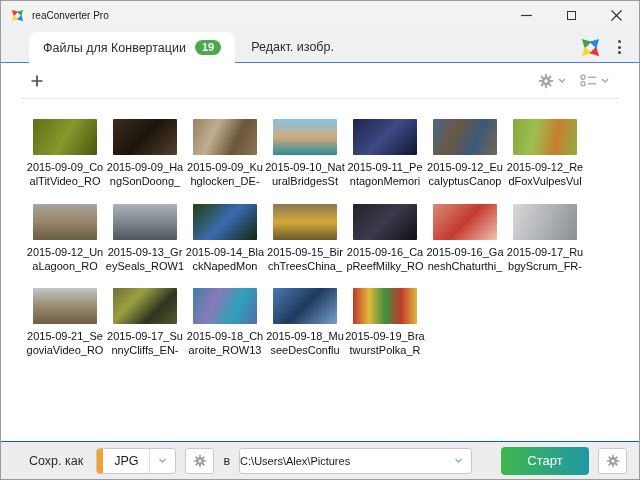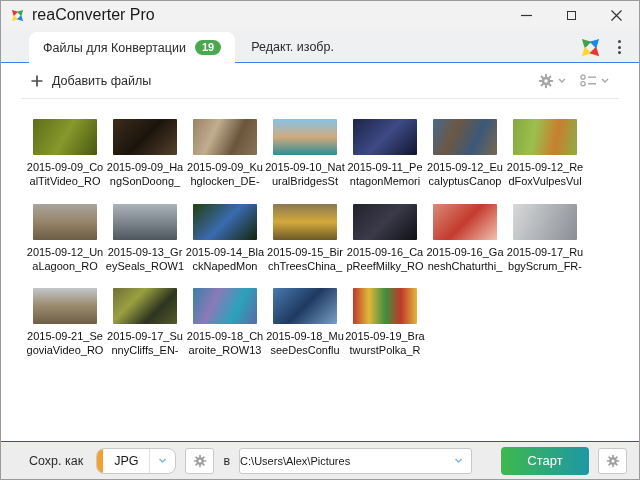--- a/index.html
+++ b/index.html
@@ -2,21 +2,21 @@
 <html><head>
 <meta charset="utf-8">
 <style>
   * { margin:0; padding:0; box-sizing:border-box; }
   html,body { width:640px; height:480px; font-family:"Liberation Sans", sans-serif; background:#fff; }
   .window { width:640px; height:480px; border:1px solid #9b9b9b; display:flex; flex-direction:column; background:#fff; overflow:hidden; }
 
   
   .titlebar { height:28px; background:#f2f2f2; display:flex; align-items:center; padding-left:9px; flex:0 0 auto; }
   .titlebar .logo { width:15px; height:15px; margin-right:7px; }
-  .titlebar .wtitle { font-size:16px; color:#1a1a1a; }
+  .titlebar .wtitle { font-size:10px; color:#1a1a1a; }
   .wcontrols { margin-left:auto; display:flex; height:28px; }
   .wbtn { width:45px; height:28px; display:flex; align-items:center; justify-content:center; cursor:pointer; }
 
   
   .tabstrip { height:34px; background:#eff0f1; display:flex; align-items:flex-end; padding:0 0 0 28px; flex:0 0 auto; border-bottom:1px solid #3b82f6; }
   .tab { display:flex; align-items:center; height:31px; padding:0 16px; font-size:12.5px; color:#2b2b2b; cursor:pointer; }
   .tab.active { background:#fff; border-radius:8px 8px 0 0; margin-bottom:-1px; z-index:2; padding:0 14px; }
   .badge { background:#4aa94e; color:#fff; font-size:11px; font-weight:bold; border-radius:9px; padding:2px 7px; margin-left:9px; line-height:1; }
   .tabstrip-right { margin-left:auto; display:flex; align-items:center; gap:10px; padding:0 12px 5px 0; align-self:center; margin-top:8px; }
   .kebab { display:flex; flex-direction:column; gap:2.5px; padding:4px 6px; cursor:pointer; }
@@ -30,21 +30,21 @@
 
   
   .grid { flex:1 1 auto; display:flex; flex-wrap:wrap; align-content:flex-start; padding:20px 18px 0 24px; overflow:hidden; }
   .cell { width:80px; display:flex; flex-direction:column; align-items:center; margin-bottom:15px; cursor:pointer; }
   .thumb { width:64px; height:36px; border-radius:1px; flex:0 0 auto; }
   .fname { margin-top:5px; font-size:11px; line-height:1.3; color:#111; text-align:center; word-break:break-all; width:80px; }
 
   
   .footer { height:38px; background:#ededee; border-top:1px solid #0369a1; display:flex; align-items:center; padding:0 12px 0 28px; gap:9px; flex:0 0 auto; }
   .flabel { font-size:12.5px; color:#2b2b2b; white-space:nowrap; }
-  .fmt-select { display:flex; align-items:stretch; background:#fff; border:1px solid #c9c9c9; border-radius:8px; height:26px; overflow:hidden; cursor:pointer; margin-left:4px; }
+  .fmt-select { display:flex; align-items:stretch; background:#fff; border:1px solid #c9c9c9; border-radius:3px; height:26px; overflow:hidden; cursor:pointer; margin-left:4px; }
   .orange-bar { width:6px; background:#f2a02f; }
   .fmt-val { display:flex; align-items:center; padding:0 11px; font-size:12.5px; color:#1a1a1a; }
   .vsep { width:1px; background:#e0e0e0; }
   .chev-cell { display:flex; align-items:center; padding:0 8px; }
   .gear-btn { width:29px; height:26px; background:#fff; border:1px solid #c9c9c9; border-radius:3px; display:flex; align-items:center; justify-content:center; cursor:pointer; }
   .path-select { flex:1 1 auto; display:flex; align-items:stretch; background:#fff; border:1px solid #c9c9c9; border-radius:3px; height:26px; overflow:hidden; cursor:pointer; }
   .path-val { display:flex; align-items:center; padding:0 0; font-size:11px; color:#1a1a1a; flex:1; white-space:nowrap; overflow:hidden;text-align:center; }
   .start-btn { width:88px; height:28px; border:none; border-radius:4px; background:linear-gradient(90deg,#3eb84d,#1f97a5); color:#fff; font-size:13px; font-family:"Liberation Sans",sans-serif; cursor:pointer; margin-left:20px; flex:0 0 auto; }
 </style>
 </head>
@@ -98,21 +98,20 @@
           <i></i>
       </div>
     </div>
   </div>
 
   <div class="toolbar">
     <div class="addfiles">
       <svg width="12" height="12" viewBox="0 0 12 12">
           <path d="M6,0.5 V11.5 M0.5,6 H11.5" stroke="#4d4d4d" stroke-width="1.7"></path>
         </svg>
-      <span>Добавить файлы</span>
     </div>
     <div class="tool-icons">
       <div class="icon-drop">
         <svg width="16" height="16" viewBox="0 0 20 20">
           <g fill="#a6a6a6">
             <rect x="8.8" y="1" width="2.4" height="18" rx="1"></rect>
             <rect x="8.8" y="1" width="2.4" height="18" rx="1" transform="rotate(45 10 10)"></rect>
             <rect x="8.8" y="1" width="2.4" height="18" rx="1" transform="rotate(90 10 10)"></rect>
             <rect x="8.8" y="1" width="2.4" height="18" rx="1" transform="rotate(135 10 10)"></rect>
             <circle cx="10" cy="10" r="5.3"></circle>

